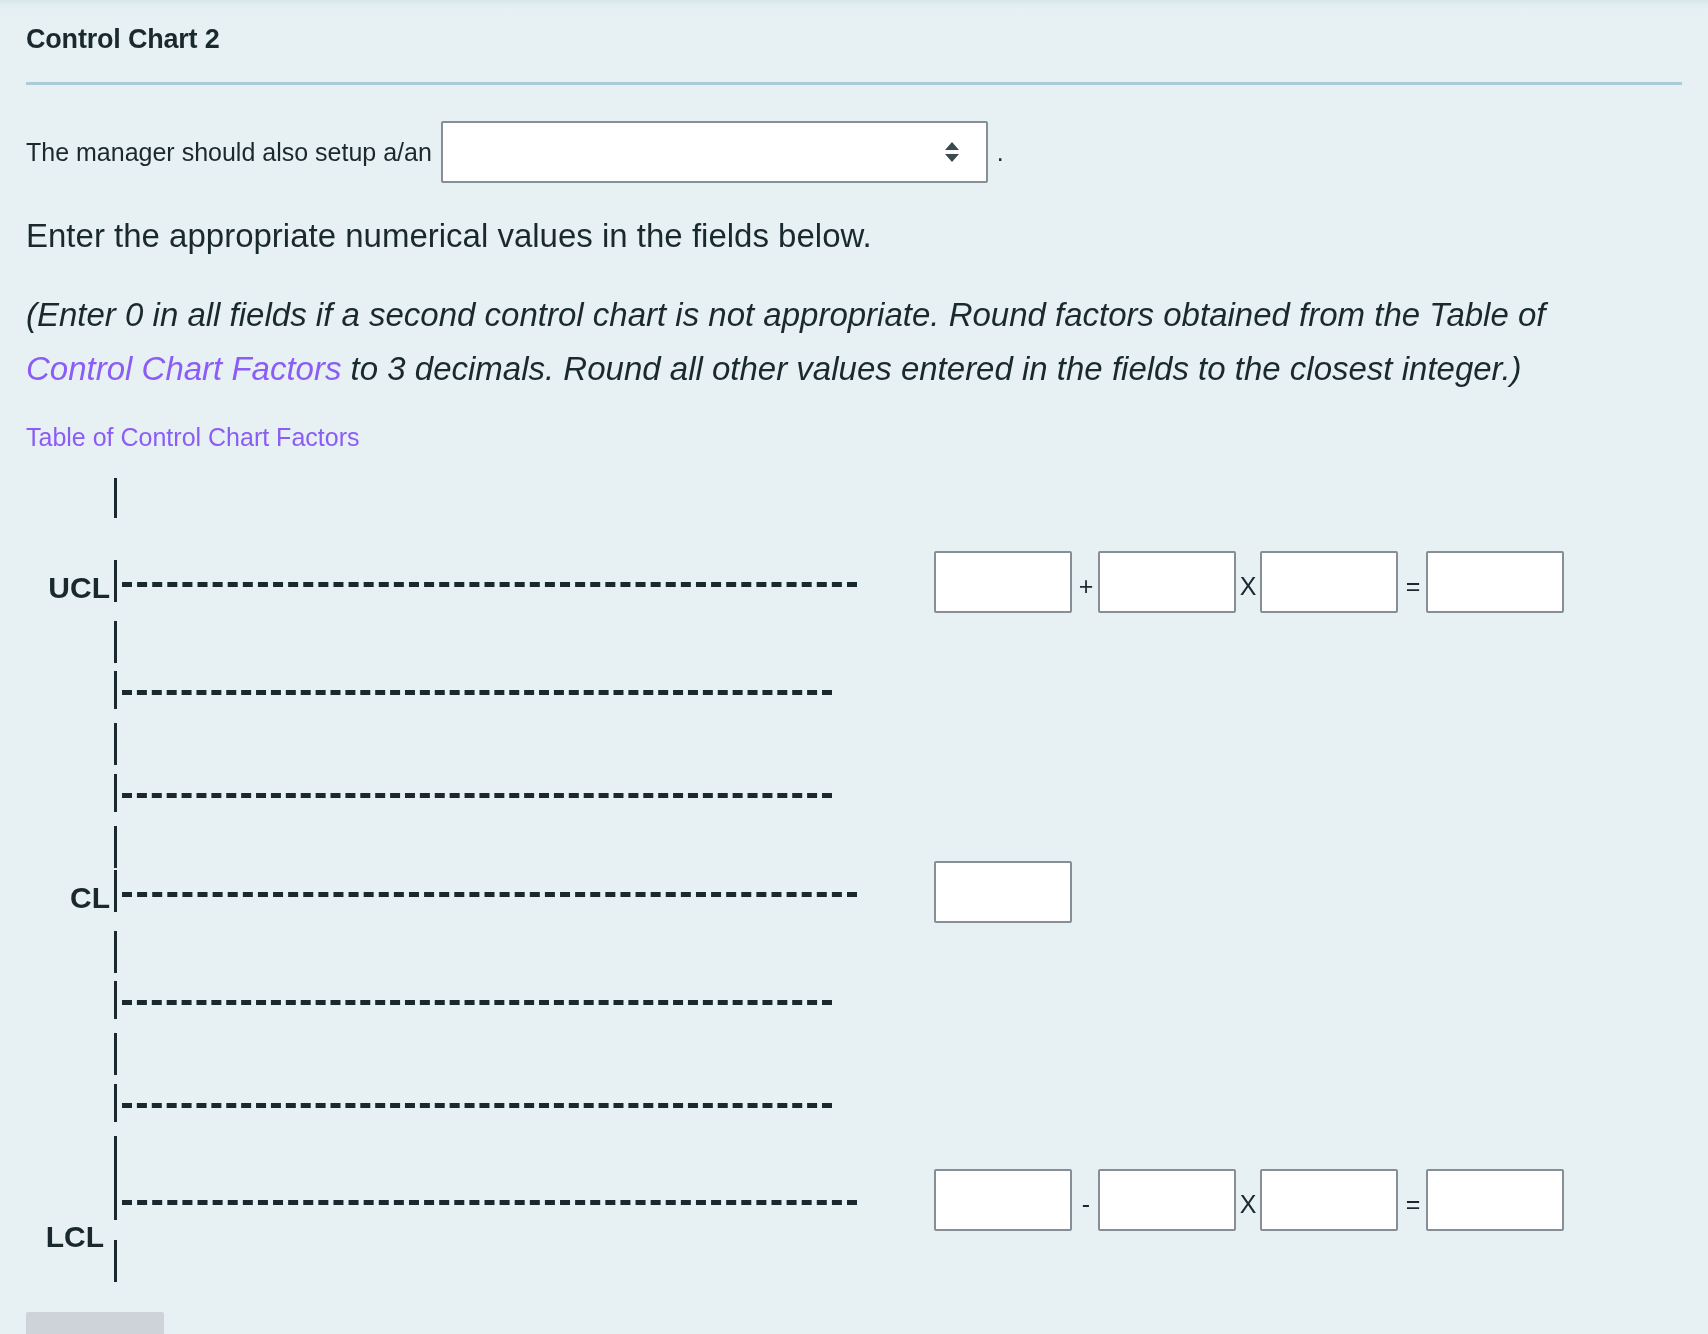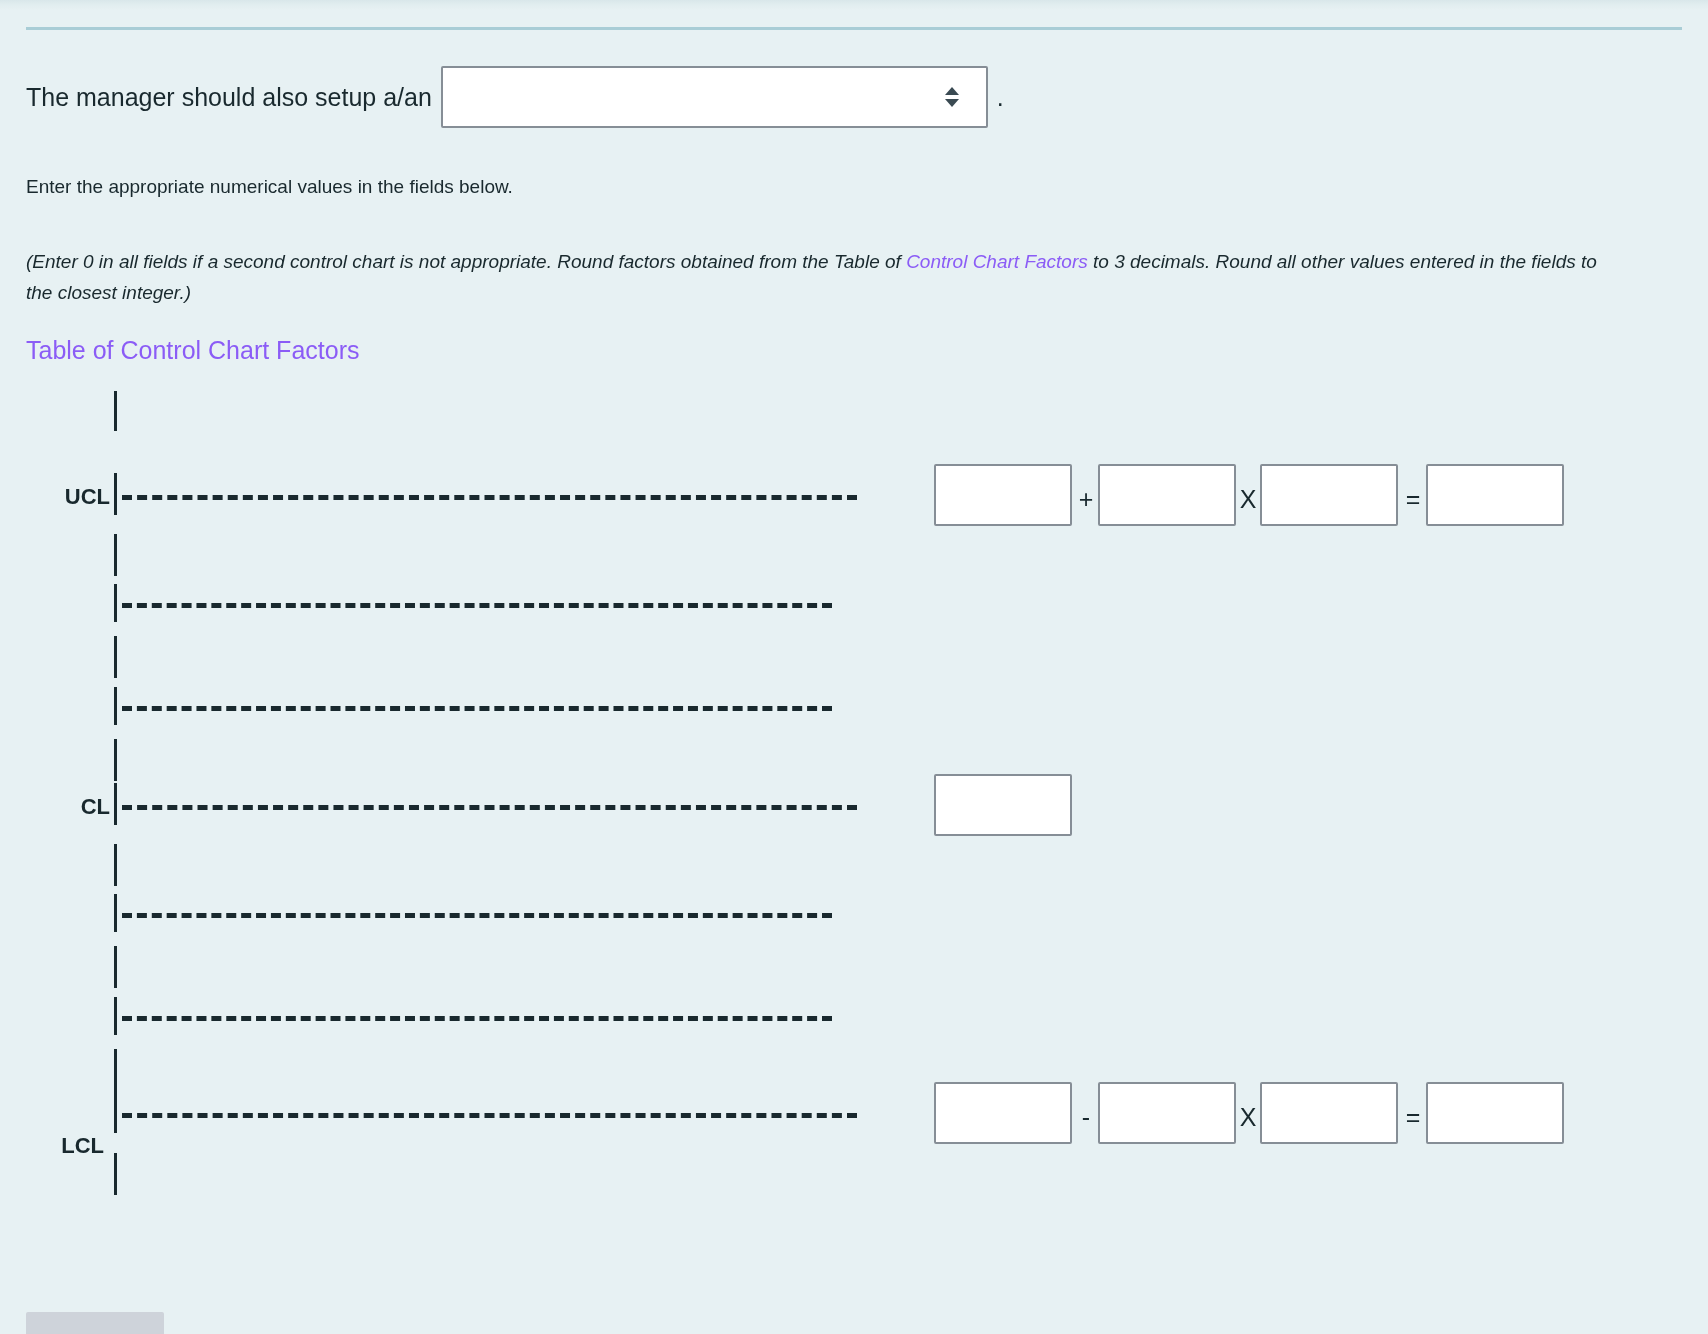--- a/index.html
+++ b/index.html
@@ -87,22 +87,22 @@
   }
   .select-arrows .down {
     width: 0; height: 0;
     border-left: 7px solid transparent;
     border-right: 7px solid transparent;
     border-top: 8px solid #3a4a52;
   }
   .q-period { margin-left: 9px; font-size: 25px; }
 
   .para {
-    margin-top: 44px;
-    font-size: 19px;
+    margin-top: 26px;
+    font-size: 33px;
     line-height: 1.62;
     color: #19292e;
     max-width: 1600px;
   }
   .para.italic { font-style: italic; }
   a.link {
     color: #8b5cf6;
     text-decoration: none;
   }
   .link-line {
@@ -132,21 +132,21 @@
   .dash-line.major {
     left: 96px;
     width: 735px;
   }
   .dash-line.minor {
     left: 96px;
     width: 710px;
   }
   .axis-text {
     position: absolute;
-    font-size: 22px;
+    font-size: 30px;
     font-weight: bold;
     color: #19292e;
     text-align: right;
     line-height: 1;
   }
 
   .field {
     position: absolute;
     background: #ffffff;
     border: 2px solid #868e96;
@@ -172,20 +172,21 @@
     border-radius: 2px;
   }
 </style>
 </head>
 <body>
 
 <div class="top-shade"></div>
 
 <div class="page">
 
+  <h1 class="page-title">Control Chart 2</h1>
   <div class="title-rule"></div>
 
   <div class="q-line">
     <span class="q-text">The manager should also setup a/an</span>
     <div class="select-box">
       <span class="select-value"></span>
       <span class="select-arrows">
         <span class="up"></span>
         <span class="down"></span>
       </span>

